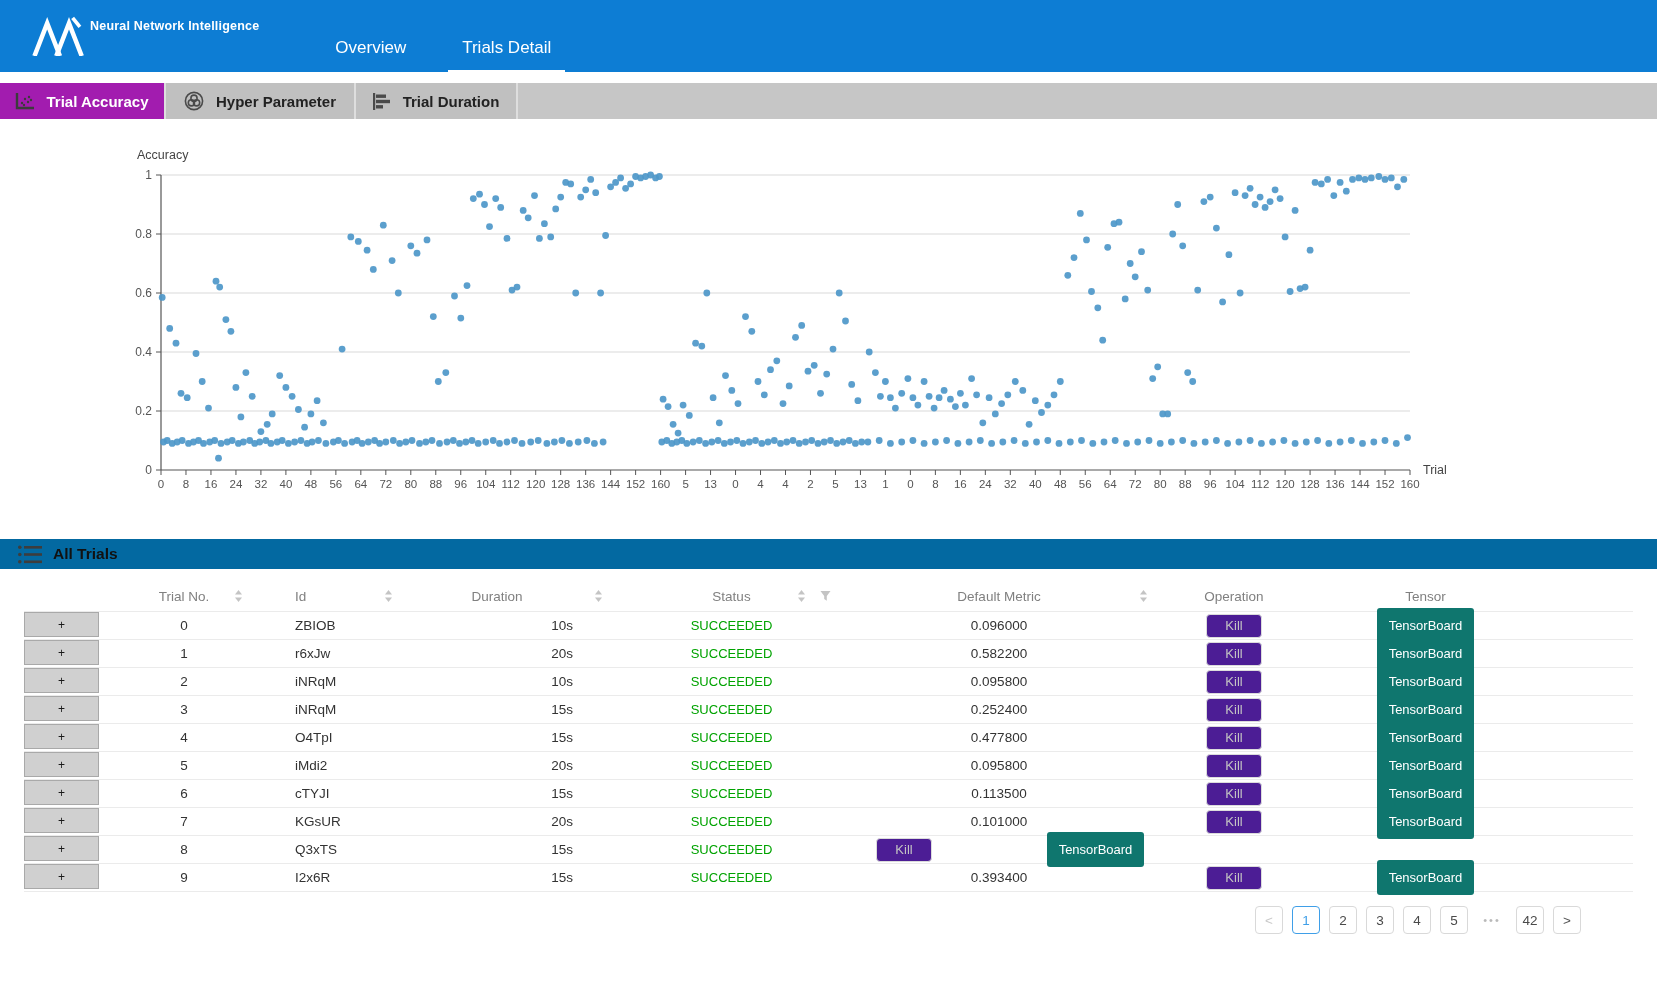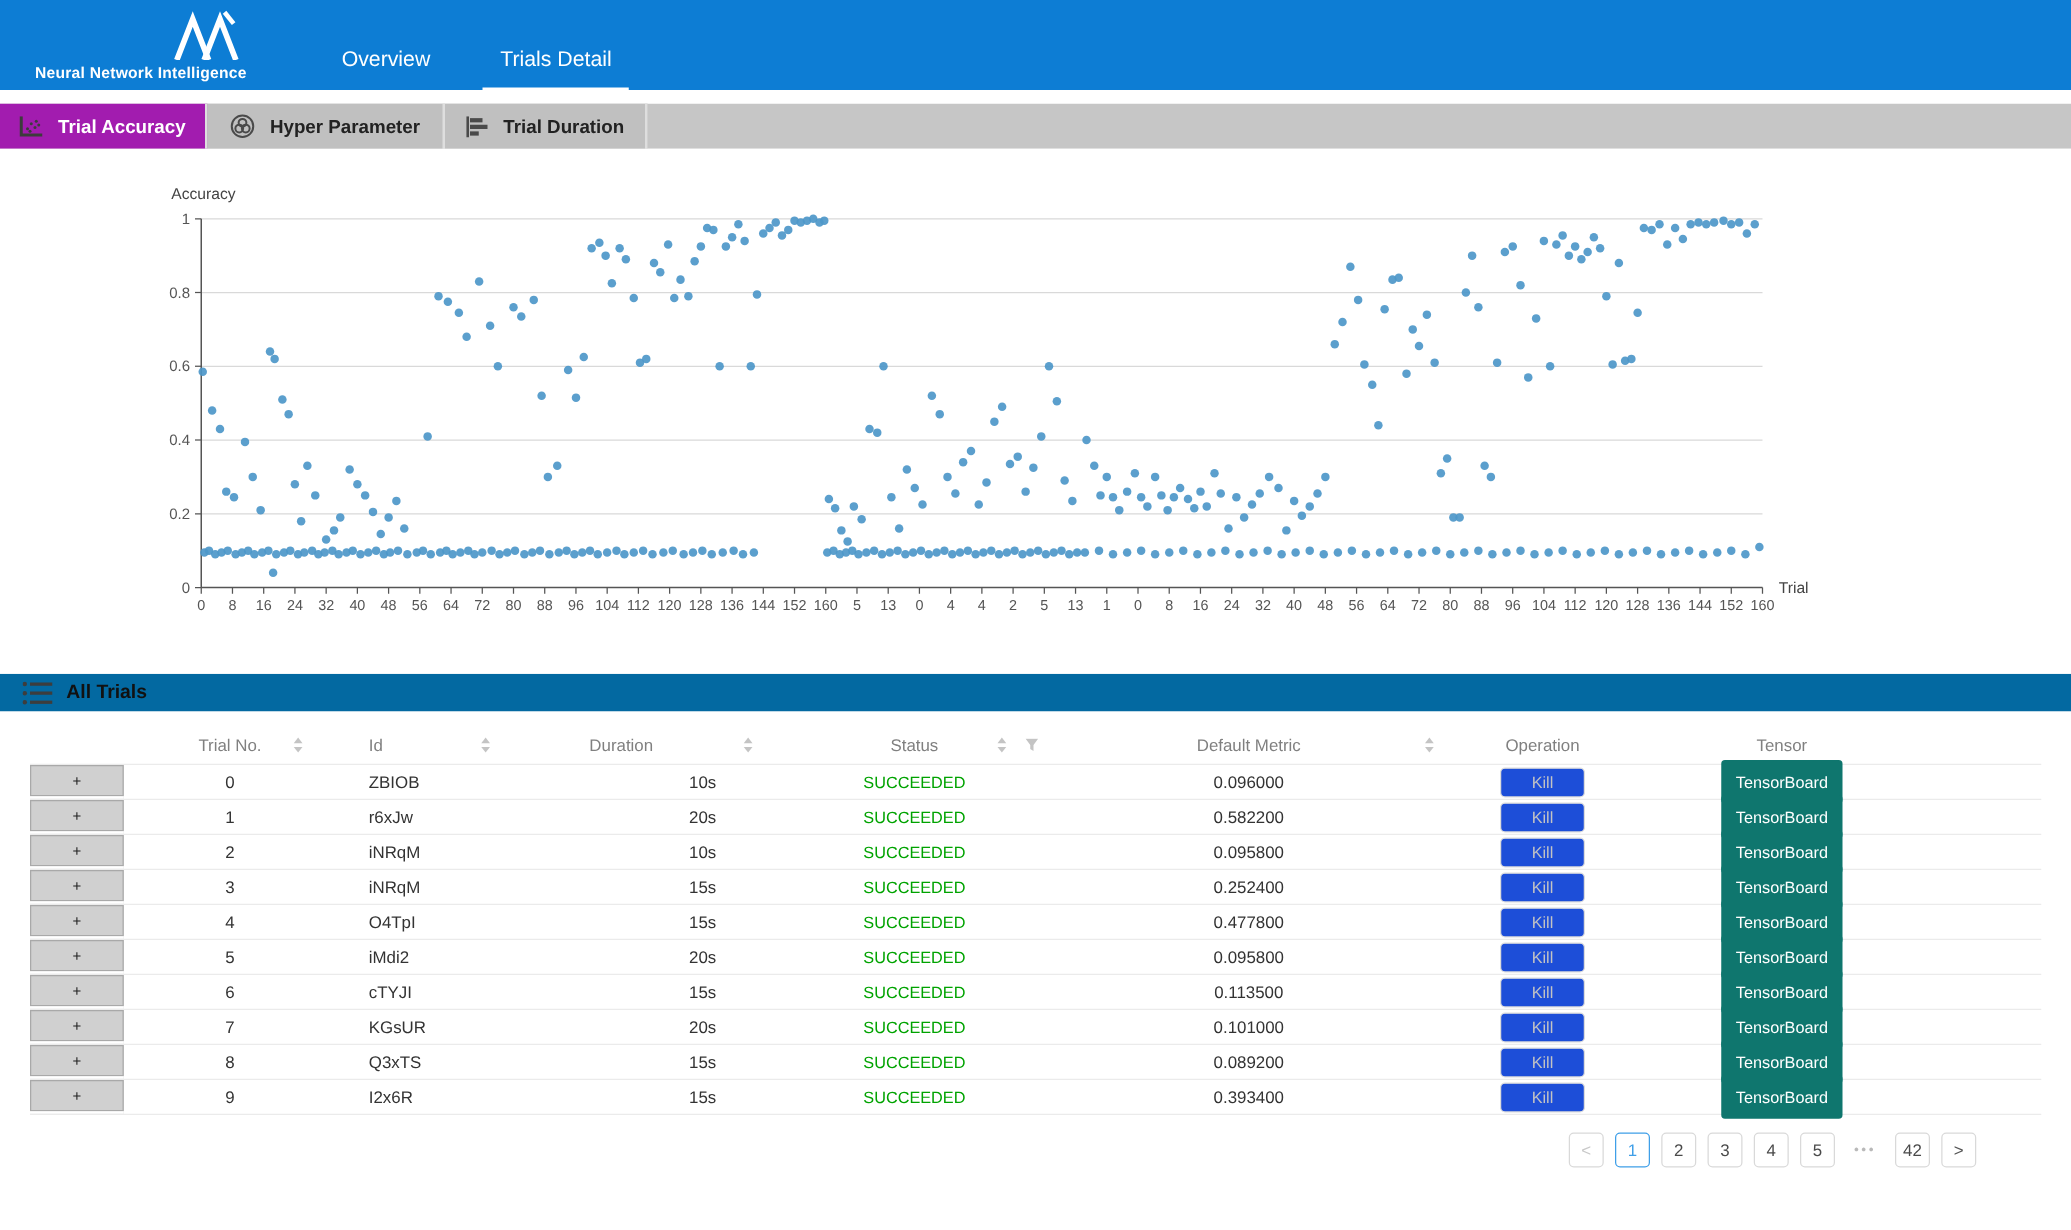--- a/index.html
+++ b/index.html
@@ -1,21 +1,21 @@
 <!DOCTYPE html>
 <html><head>
 <meta charset="utf-8">
 <style>
   * { box-sizing: border-box; margin: 0; padding: 0; }
   html,body { width: 1657px; height: 984px; background: #fff;
     font-family: "Liberation Sans", sans-serif; overflow: hidden; }
 
   
   .nav { height: 72px; background: #0d7dd4; display: flex; align-items: center; }
-  .logo { margin-left: 28px; display: flex; flex-direction: column; align-items: flex-end; }
+  .logo { margin-left: 28px; display: flex; align-items: flex-start; }
   .logo-sub { color: #fff; font-size: 12.5px; font-weight: bold; margin-top: 3px; letter-spacing: .2px; }
   .nav-tabs { display: flex; margin-left: 48px; align-items: flex-end; height: 100%; }
   .nav-tab { color: #ffffff; font-size: 17px; padding: 0 14px 14px; margin: 0 14px; cursor: pointer; }
   .nav-tab.active { color: #fff; border-bottom: 2px solid #fff; padding-bottom: 12px; }
 
   
   .subtabs { margin-top: 11px; height: 36px; background: #c6c6c6; display: flex; }
   .subtab { display: flex; align-items: center; justify-content: center; gap: 12px;
     height: 36px; background: #c0c0c0; border-right: 2px solid #dedede;
     color: #222; font-size: 15px; font-weight: bold; cursor: pointer; }
@@ -50,21 +50,21 @@
   .tbody { border-top: 1px solid #ebebeb; }
   .trow { display: flex; height: 28px; border-bottom: 1px solid #ebebeb; }
   .cell { display: flex; align-items: center; justify-content: center;
     color: #333; font-size: 13.5px; height: 100%; }
   .cell.c-exp { background: #d0d0d0; box-shadow: inset 0 0 0 1px #a9a9a9;
     border-bottom: 2px solid #fff; color: #1a1a1a; font-size: 12px; cursor: pointer; }
   .cell.c-id { justify-content: flex-start; padding-left: 26px; }
   .cell.c-dur { justify-content: flex-end; padding-right: 56px; }
   .cell.c-status { color: #00a300; font-size: 13px; }
   .cell.c-tensor { padding-right: 86px; }
-  .kill-btn { width: 68px; height: 24px; background: #1d4ed8; border: 1px solid #dcdcdc;
+  .kill-btn { width: 56px; height: 24px; background: #4c1d95; border: 1px solid #dcdcdc;
     border-radius: 4px; color: #c3c3c3; font-size: 13px; font-family: inherit; }
   .tb-btn { min-width: 96px; height: 35px; background: #0f766e; border: none;
     border-radius: 3px; color: #fff; font-size: 13px; font-family: inherit; padding: 0 12px; cursor: pointer; }
 
   
   .pagination { display: flex; justify-content: flex-end; align-items: center;
     margin: 14px 52px 0 0; }
   .pg { width: 28px; height: 28px; margin-left: 9px; background: #fff;
     border: 1px solid #d9d9d9; border-radius: 4px; color: #4a4a4a; font-size: 13.5px;
     font-family: inherit; display: flex; align-items: center; justify-content: center; cursor: pointer; }
@@ -797,21 +797,20 @@
         <div class="cell c-tensor">
           <button class="tb-btn">TensorBoard</button>
         </div>
       </div>
       <div class="trow">
         <div class="cell c-exp">+</div>
         <div class="cell c-no">8</div>
         <div class="cell c-id">Q3xTS</div>
         <div class="cell c-dur">15s</div>
         <div class="cell c-status">SUCCEEDED</div>
-        <div class="cell c-metric">0.089200</div>
         <div class="cell c-op">
           <button class="kill-btn">Kill</button>
         </div>
         <div class="cell c-tensor">
           <button class="tb-btn">TensorBoard</button>
         </div>
       </div>
       <div class="trow">
         <div class="cell c-exp">+</div>
         <div class="cell c-no">9</div>

